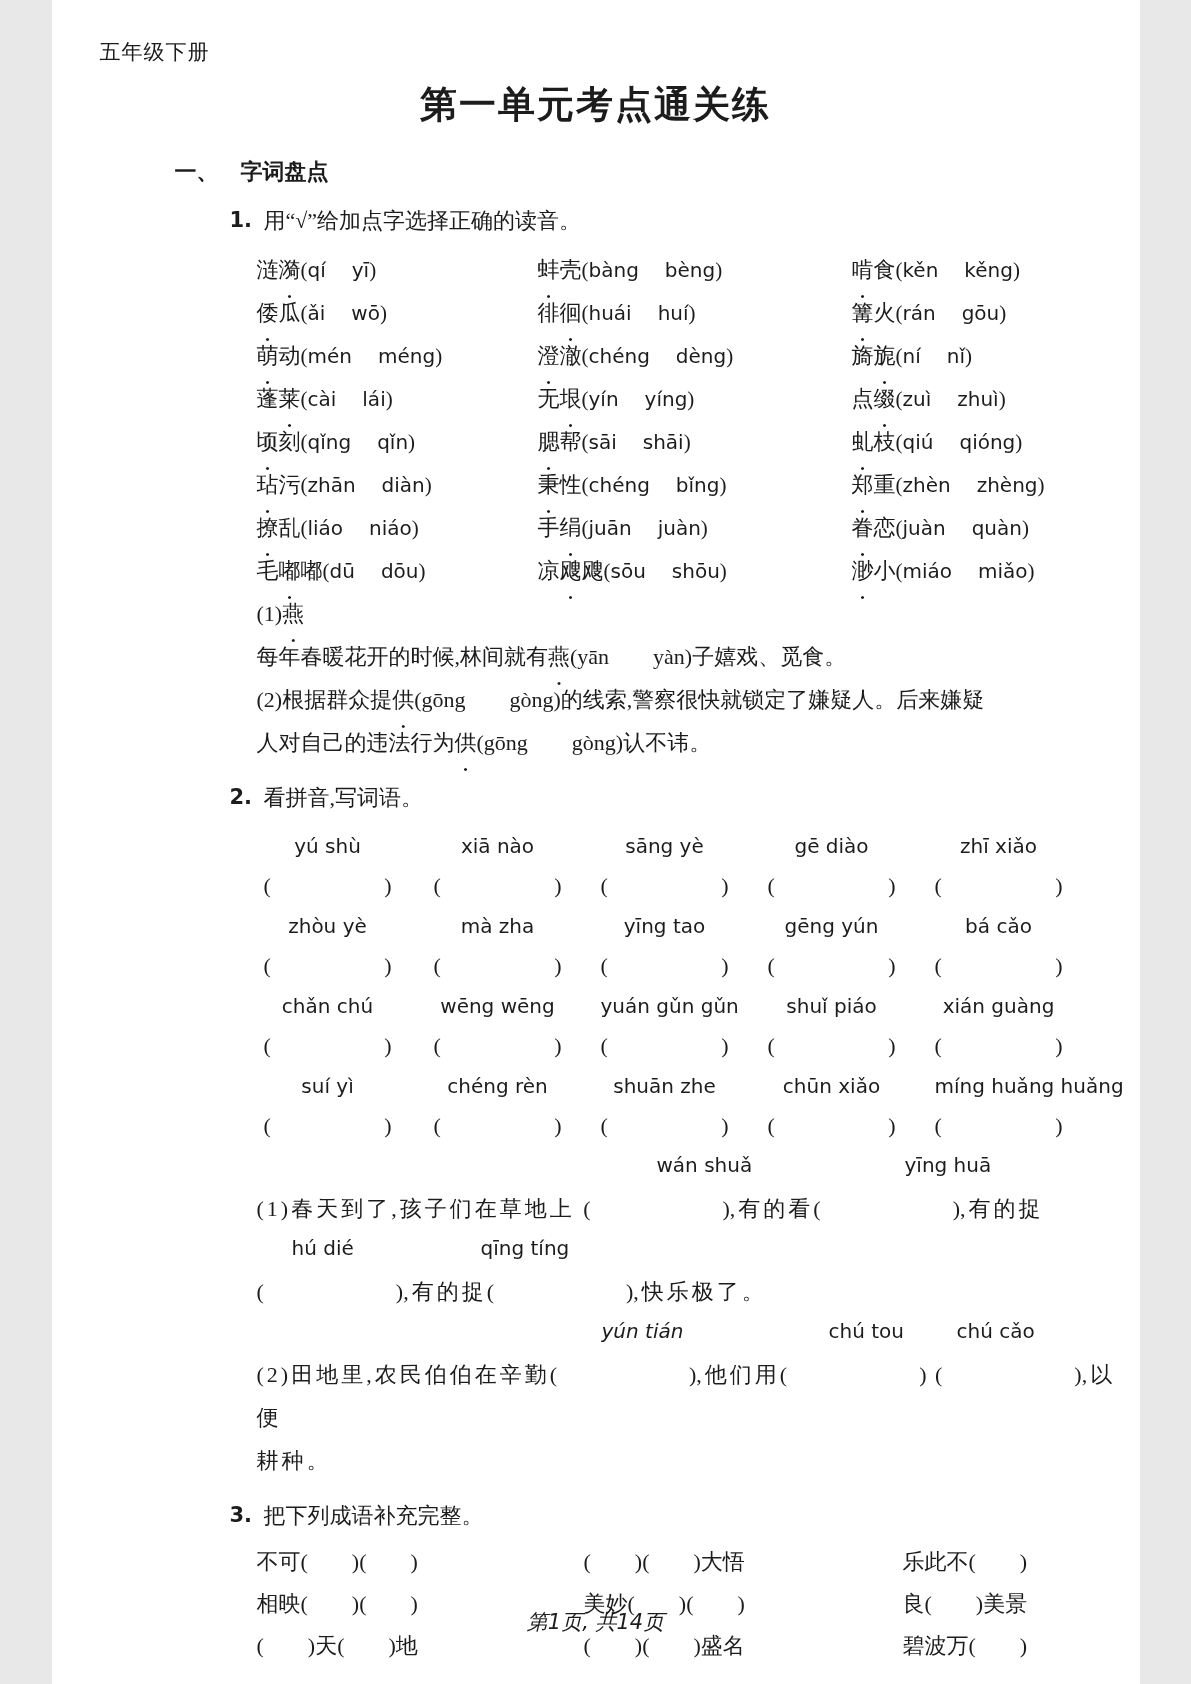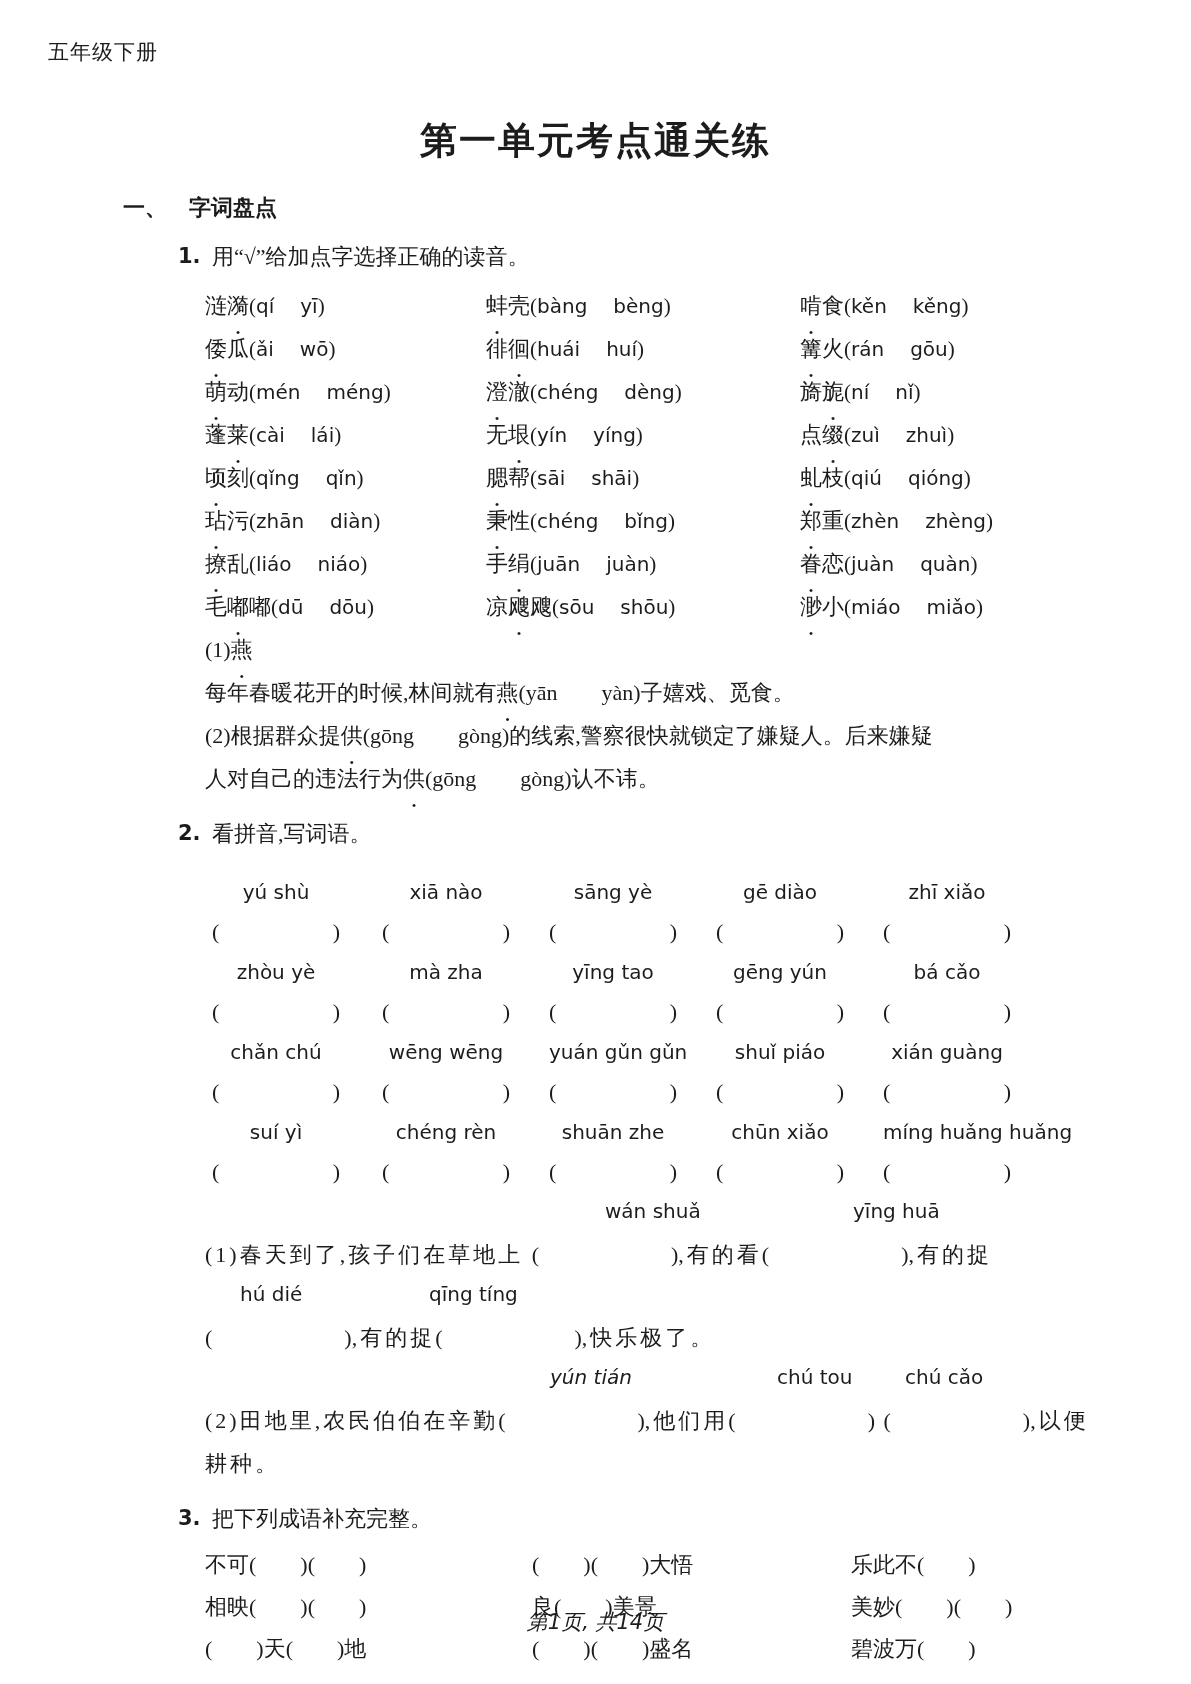--- a/index.html
+++ b/index.html
@@ -1,32 +1,32 @@
 <!DOCTYPE html>
 <html><head>
 <meta charset="utf-8">
 <style>
   html,body{margin:0;padding:0;background:#e8e8e8;}
   .page{
     position:relative;
-    width:1191px;height:1684px;
+    width:1088px;height:1684px;
     margin:0 auto;
     background:#ffffff;
     color:#1c1c1c;
     font-family:"Liberation Serif","DejaVu Serif",serif;
     font-size:22px;
     overflow:hidden;
   }
   .hdr-left{
     position:absolute;left:48px;top:38px;
     font-family:"DejaVu Sans","Liberation Sans",sans-serif;
     font-size:21px;letter-spacing:1px;
   }
   .title{
-    padding-top:116px;
+    padding-top:80px;
     text-align:center;
     font-family:"DejaVu Sans","Liberation Sans",sans-serif;
     font-weight:bold;font-size:37px;letter-spacing:2px;
   }
   .sec-head{margin:27px 0 0 123px;font-weight:bold;font-size:22px;}
   .sec-head .marker{margin-right:22px;}
   .q-head{margin:12px 0 0 178px;display:flex;}
   .q-num{
     width:34px;flex:0 0 34px;
     font-family:"DejaVu Sans","Liberation Sans",sans-serif;
@@ -48,21 +48,21 @@
     font-family:"DejaVu Sans","Liberation Sans",sans-serif;
     font-size:20px;
   }
   .pin .gap{display:inline-block;width:26px;}
   .pp{font-family:"Liberation Serif","DejaVu Serif",serif;font-size:21px;}
   
   .lines{margin-left:205px;}
   .line{line-height:43px;white-space:pre-wrap;}
   .blank{letter-spacing:0;}
   
-  .py-grid{margin-left:212px;margin-top:18px;}
+  .py-grid{margin-left:212px;margin-top:8px;}
   .py-row{display:grid;grid-template-columns:170px 167px 167px 167px auto;margin-bottom:2px;}
   .py-cell{}
   .pt{
     width:128px;text-align:center;white-space:nowrap;
     height:39px;line-height:39px;
     font-family:"DejaVu Sans","Liberation Sans",sans-serif;font-size:20px;
   }
   .bk{
     width:128px;height:39px;line-height:39px;
     display:flex;justify-content:space-between;
@@ -316,22 +316,22 @@
     <span class="q-prompt">把下列成语补充完整。</span>
   </div>
   <div class="idiom-grid" id="idiom-grid">
       <div class="idiom-row">
         <div class="idiom-cell">不可(　　)(　　)</div>
         <div class="idiom-cell">(　　)(　　)大悟</div>
         <div class="idiom-cell">乐此不(　　)</div>
       </div>
       <div class="idiom-row">
         <div class="idiom-cell">相映(　　)(　　)</div>
+        <div class="idiom-cell">美妙(　　)(　　)</div>
         <div class="idiom-cell">良(　　)美景</div>
-        <div class="idiom-cell">美妙(　　)(　　)</div>
       </div>
       <div class="idiom-row">
         <div class="idiom-cell">(　　)天(　　)地</div>
         <div class="idiom-cell">(　　)(　　)盛名</div>
         <div class="idiom-cell">碧波万(　　)</div>
       </div>
     </div>
 
   <div class="footer">第1页, 共14页</div>
 </div>

